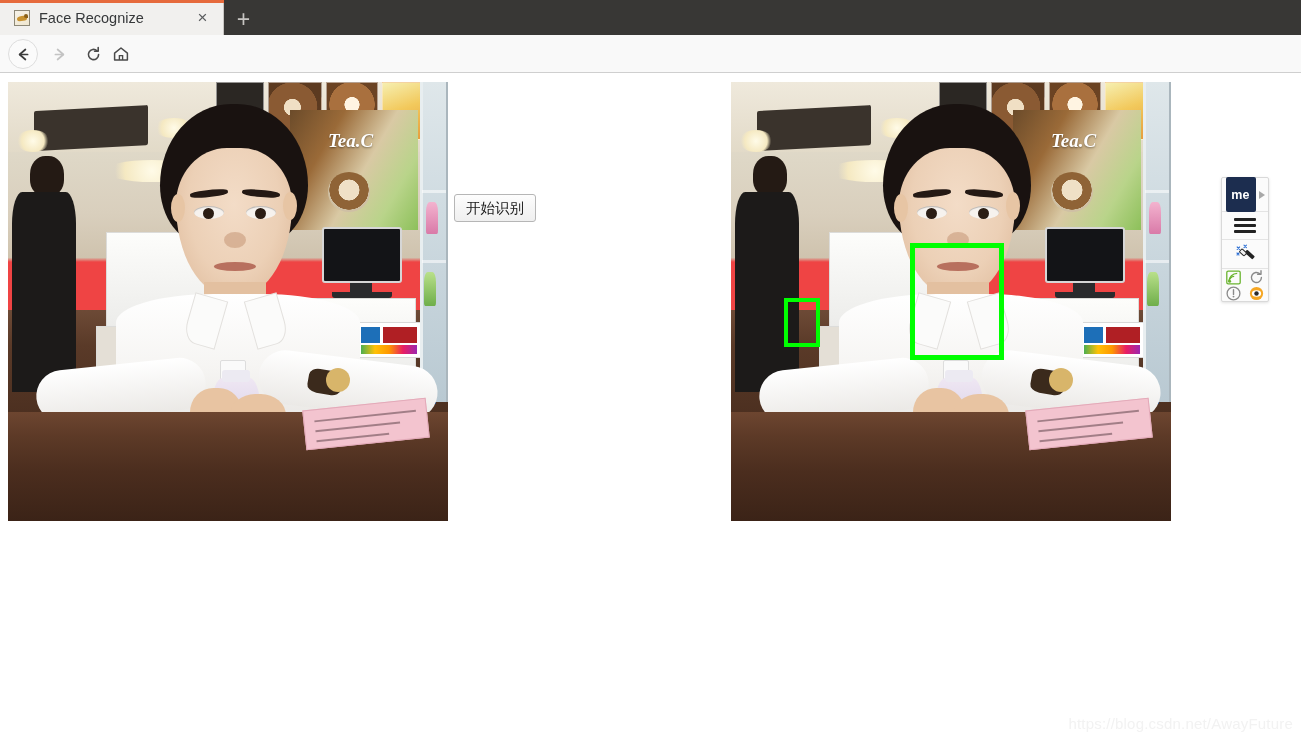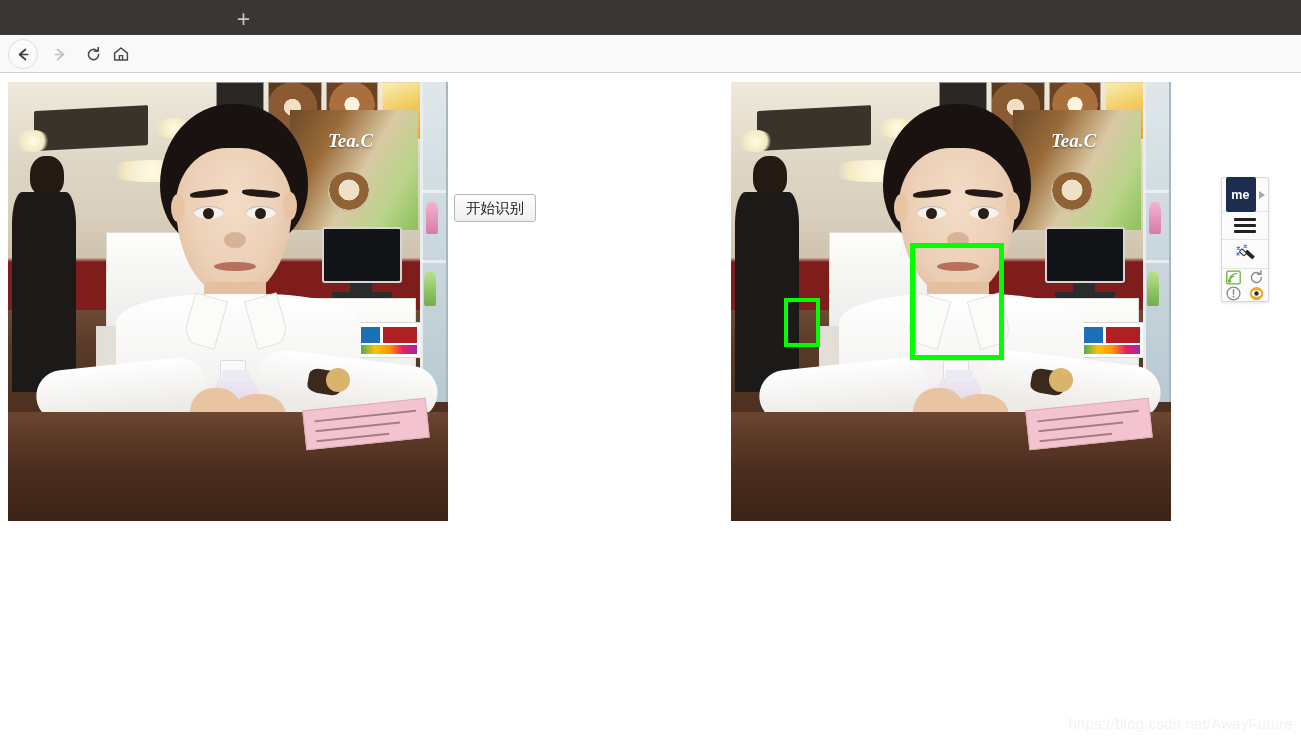--- a/index.html
+++ b/index.html
@@ -121,21 +121,21 @@
 
   
   .content {
     position:absolute; top:73px; left:0; width:1301px; height:671px;
     background:#ffffff;
   }
 
   
   .photo {
     position:absolute; overflow:hidden;
-    background:#7f1d1d;
+    background:#ef4444;
   }
   .ph-bg {
     position:absolute; inset:0;
     background:
       linear-gradient(180deg,#e8e2d4 0%, #ded7c6 18%, #d9cfbd 30%, #cfc3ae 40%, transparent 41%),
       linear-gradient(180deg, transparent 0 52%, #6d4a36 52%, #5a3a28 60%, #4a2e1f 78%, #3d2419 100%);
   }
   
   .ph-ceil {
     position:absolute; left:0; top:0; width:100%; height:16%;
@@ -346,20 +346,26 @@
   .watermark {
     position:absolute; right:8px; bottom:12px;
     font-size:15px; color:#f2f2f2; letter-spacing:.2px;
     user-select:none;
   }
 </style>
 </head>
 <body>
 
 <div class="tabstrip">
+  <div class="tab-active">
+    <div class="tab-accent"></div>
+    <div class="tab-favicon"></div>
+    <span class="tab-title">Face Recognize</span>
+    <span class="tab-close">×</span>
+  </div>
   <div class="tab-new">+</div>
 </div>
 
 <div class="navbar">
 
   <div class="nav-btn nav-back">
     <svg width="17" height="17" viewBox="0 0 17 17" aria-hidden="true">
       <path d="M10.4 3.5 L4.6 8.5 L10.4 13.5" fill="none" stroke="#3b3b3b" stroke-width="1.7" stroke-linecap="round" stroke-linejoin="round"></path>
       <path d="M4.8 8.5 H12.6" stroke="#3b3b3b" stroke-width="1.7" stroke-linecap="round"></path>
     </svg>

